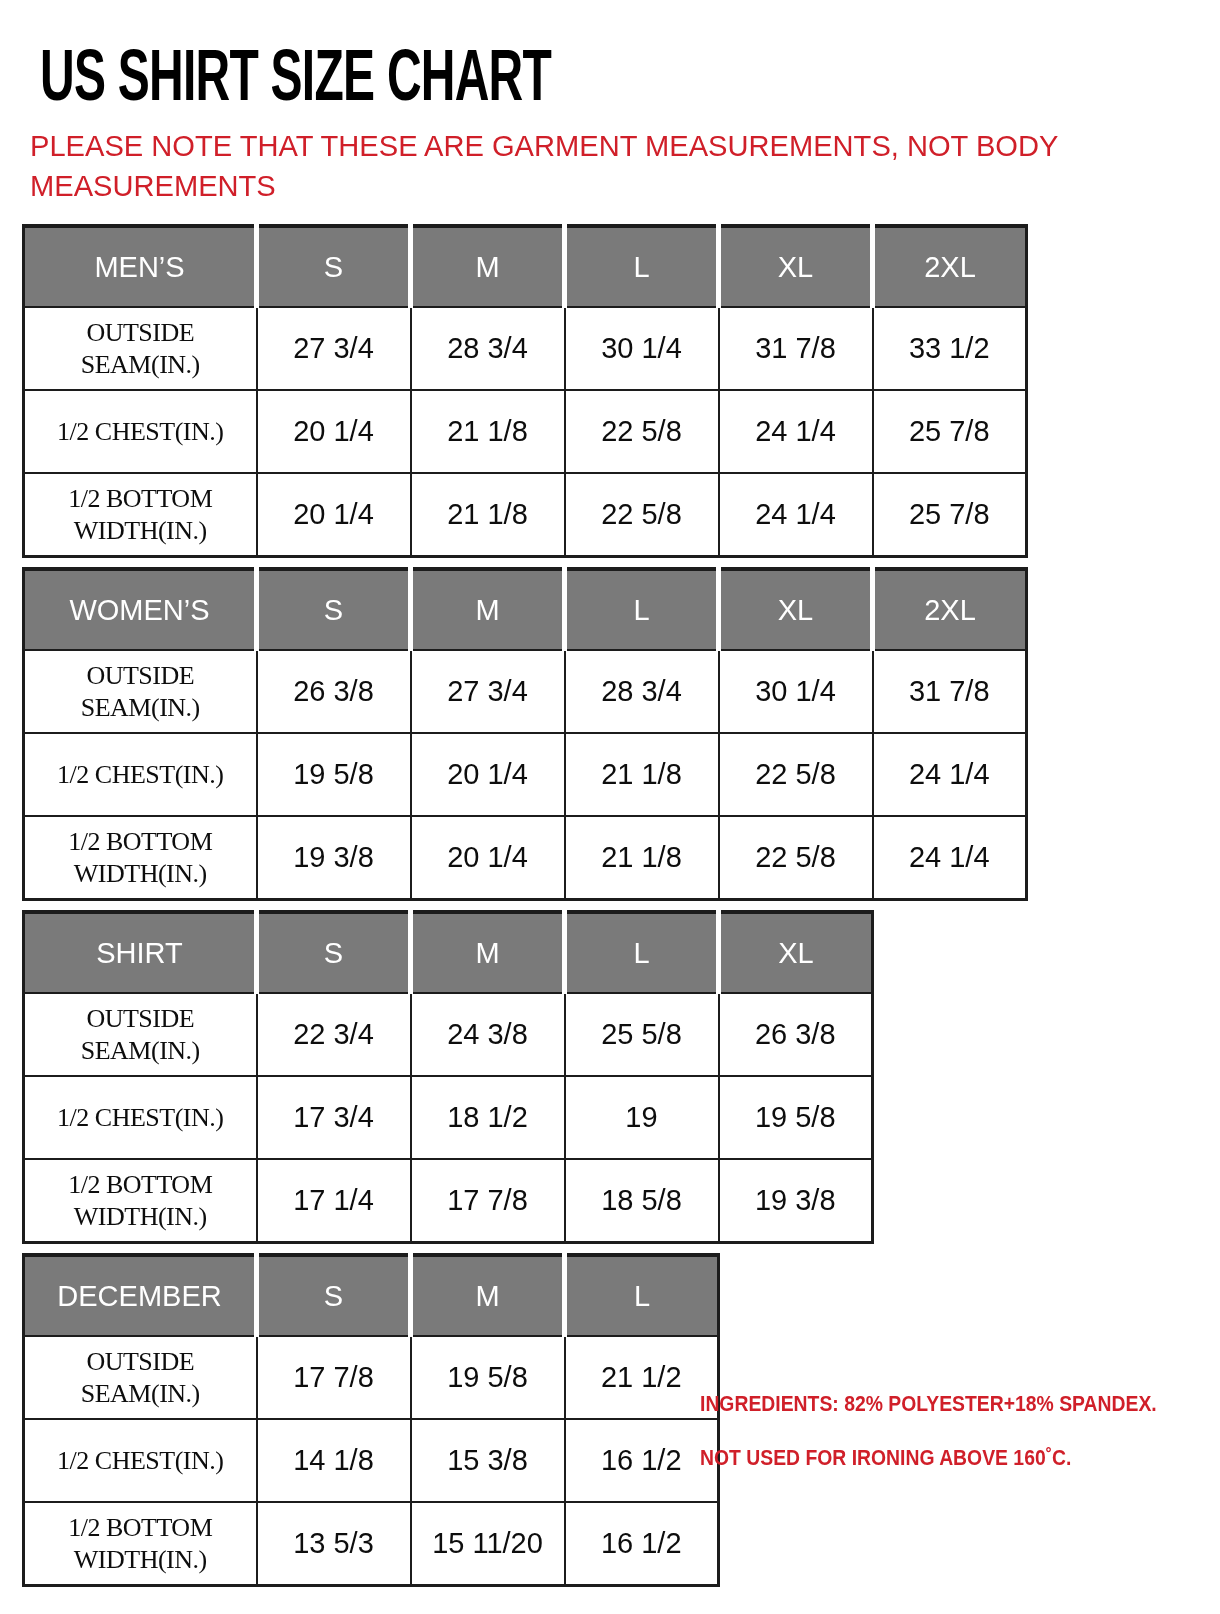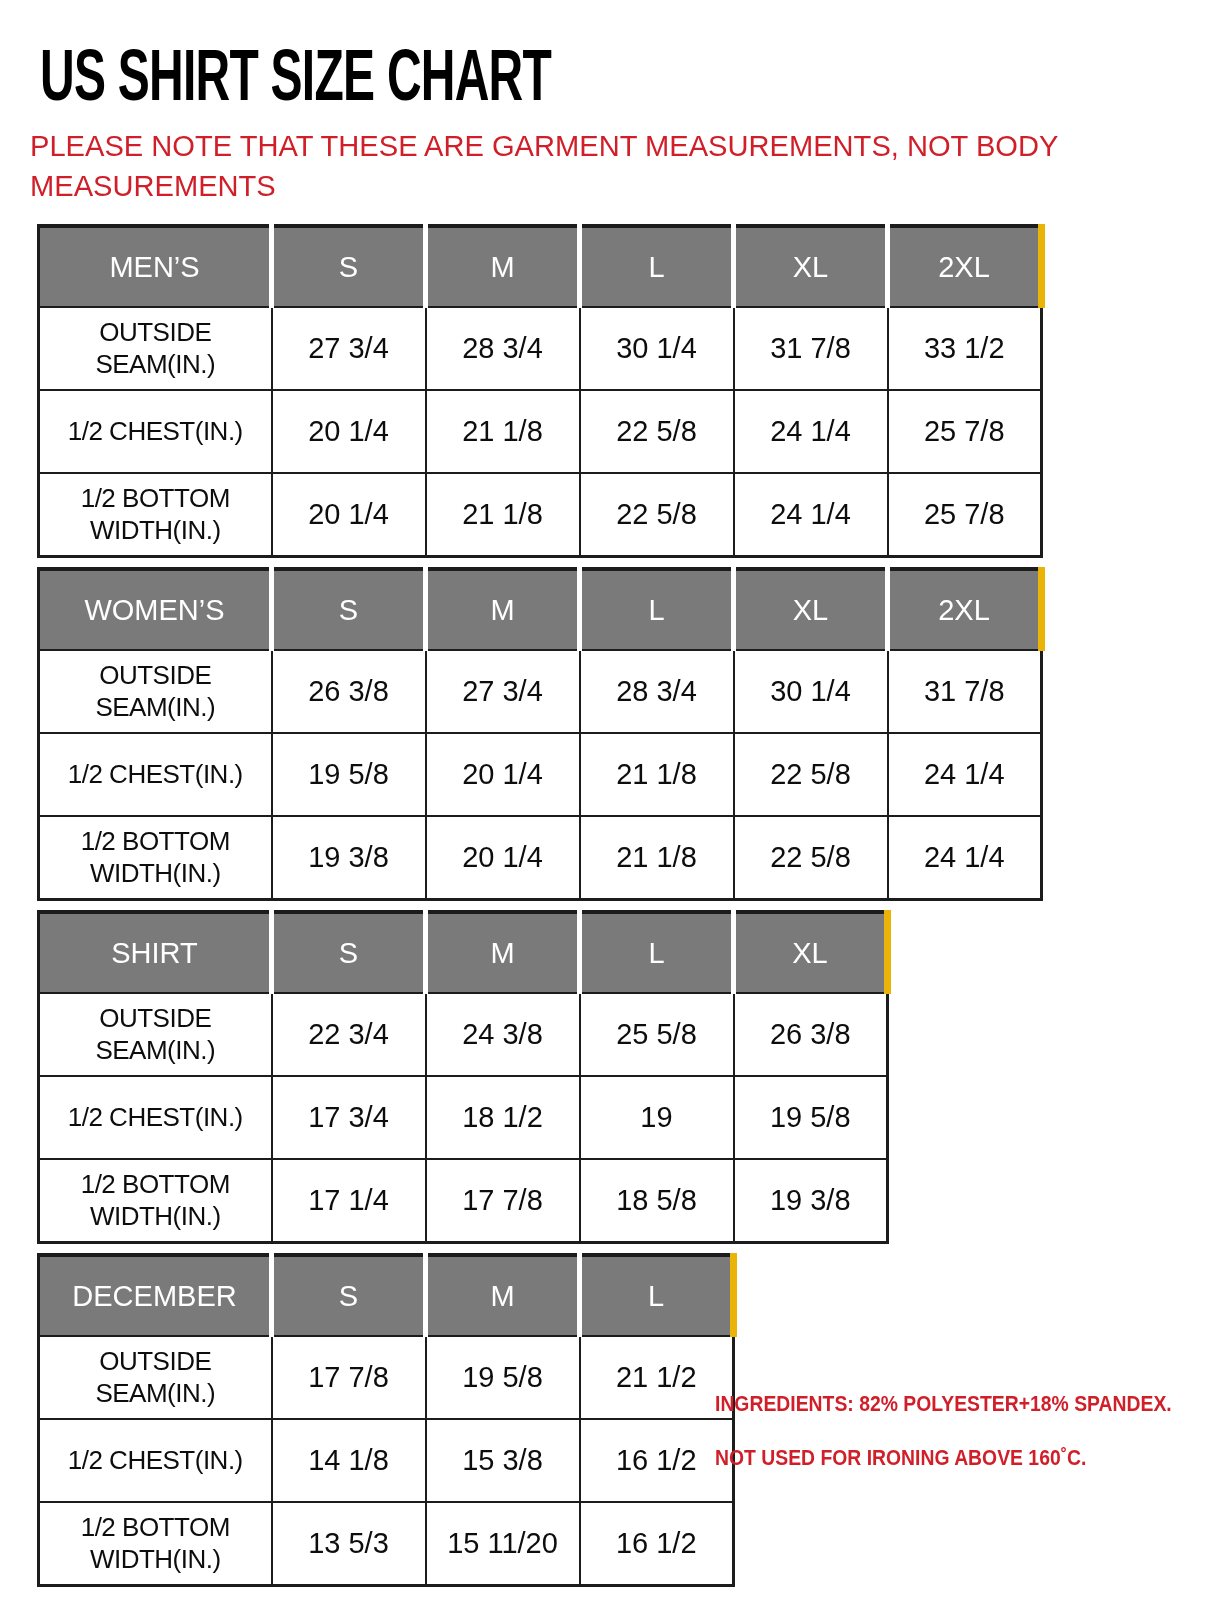--- a/index.html
+++ b/index.html
@@ -13,45 +13,45 @@
     font-size:64px;font-weight:900;letter-spacing:-1px;color:#000;
     transform:scale(0.75,1.12);transform-origin:left top;
     white-space:nowrap;height:78px;
   }
   .note{
     margin:14px 0 0 30px;
     color:#d01f29;font-size:30px;line-height:40px;font-weight:400;
     transform:scaleX(0.97);transform-origin:left top;
     white-space:nowrap;
   }
-  .tables{margin:18px 0 0 37px;}
+  .tables{margin:18px 0 0 22px;}
   table{
     border-collapse:collapse;table-layout:fixed;
     border:3px solid #1c1c1c;
     margin-bottom:9px;
   }
   col.col-label{width:233px;}
   col.col-size{width:154px;}
   th,td{text-align:center;vertical-align:middle;padding:0;}
   th{
     background:#7a7a7a;color:#fff;font-weight:400;font-size:29px;
     height:78px;
     border-top:4px solid #1c1c1c;
     border-bottom:2px solid #1c1c1c;
     border-left:5px solid #ffffff;
     border-right:5px solid #ffffff;
   }
   th:first-child{border-left:3px solid #1c1c1c;}
-  th:last-child{border-right:7px solid #eab308;}
+  th:last-child{border-right:1px solid #eab308;}
   td{
     border:2px solid #1c1c1c;
     font-size:29px;color:#0d0d0d;height:81px;line-height:1.22;
     background:#fff;
   }
-  td.lbl{font-size:26px;letter-spacing:-0.5px;padding:0 3px;}
+  td.lbl{font-size:26px;letter-spacing:-0.5px;padding:0 3px;font-family:Liberation Serif, serif;}
   .preschool-wrap{position:relative;}
   .ingredients{
     position:absolute;left:678px;top:124px;width:540px;
     color:#d01f29;font-weight:700;font-size:22px;line-height:54px;
     transform:scaleX(0.88);transform-origin:left top;
     white-space:nowrap;
   }
   .footer{
     margin:22px 0 0 30px;
     color:#d01f29;font-size:31px;font-weight:400;

